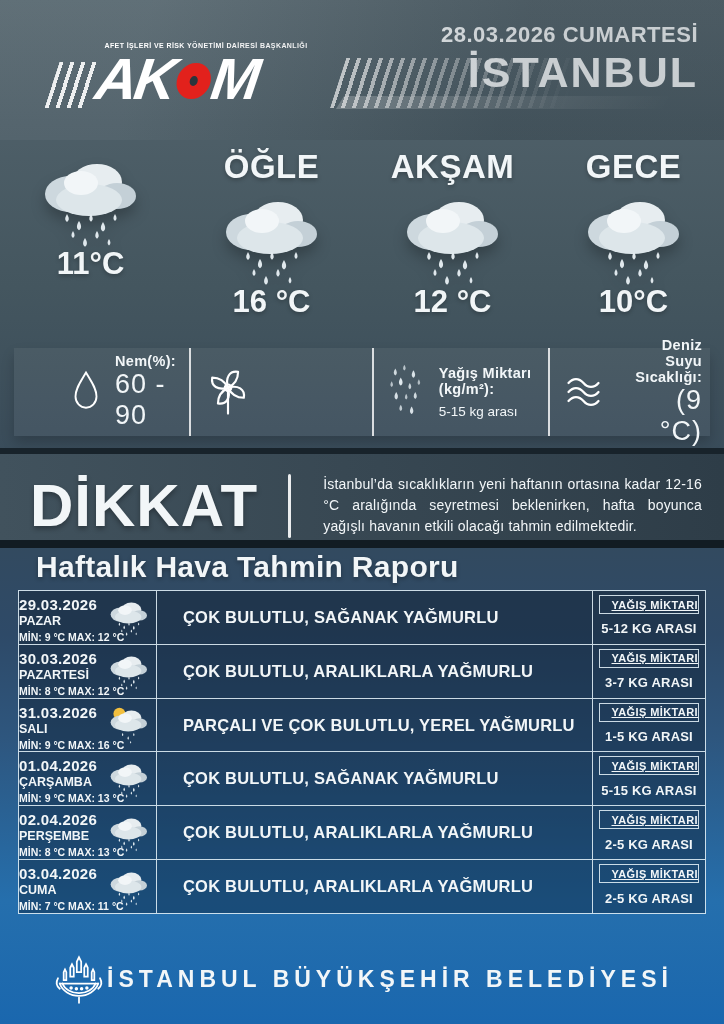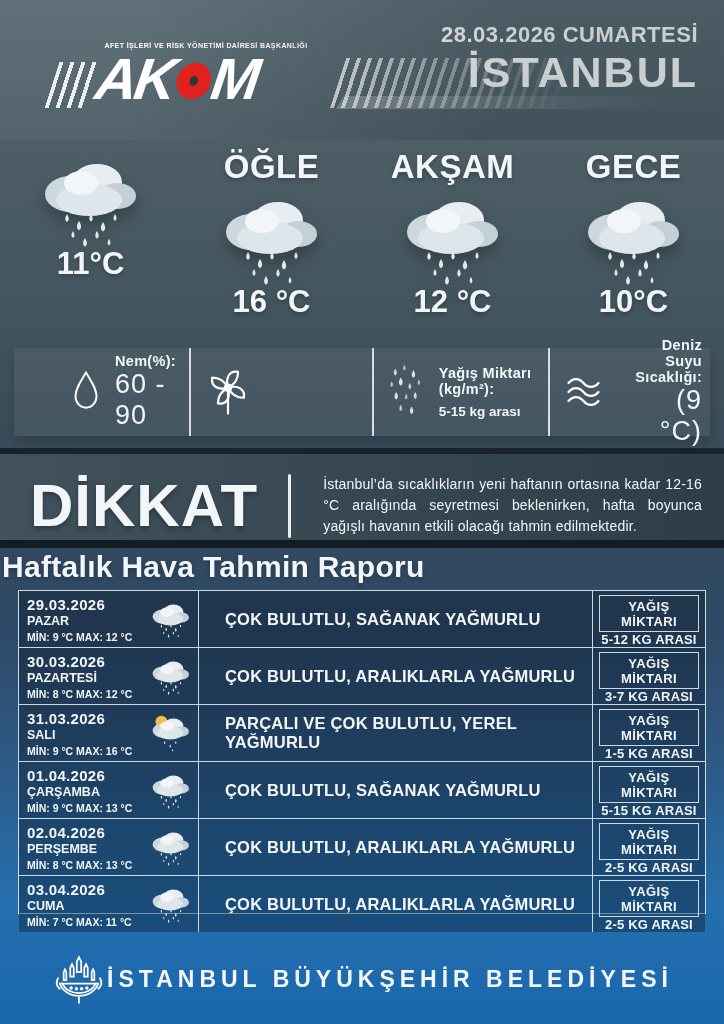--- a/index.html
+++ b/index.html
@@ -44,57 +44,57 @@
   
   .conds{position:absolute;top:348px;left:14px;width:696px;height:88px;display:flex;
     background:rgba(255,255,255,.055);box-shadow:0 7px 12px rgba(0,0,0,.18);padding-left:40px;}
   .cond{display:flex;align-items:center;gap:11px;padding:6px 8px 6px 14px;}
   .cond + .cond{border-left:2px solid rgba(255,255,255,.8);}
   .cond .txt{display:flex;flex-direction:column;justify-content:center;}
   .c-label{font-size:14.5px;font-weight:600;letter-spacing:.3px;}
   .c-sub{font-size:10.5px;font-weight:400;line-height:1.3;opacity:.95;}
   .c-val-big{font-size:27px;font-weight:400;letter-spacing:1px;}
   .c-val-mid{font-size:19px;font-weight:400;}
-  .c-val-sm{font-size:13.5px;font-weight:700;margin-top:7px;}
+  .c-val-sm{font-size:13.5px;font-weight:400;margin-top:7px;}
   .cond.c1{width:138px;} .cond.c2{width:186px;} .cond.c3{width:180px;} .cond.c4{flex:1;}
   .c4 .txt{text-align:right;margin-left:12px;}
   .cond svg{flex:0 0 auto;}
 
   
   .alert{position:absolute;top:448px;left:0;right:0;height:100px;
     background:linear-gradient(90deg,#41525d,#2e3d48);
     border-top:6px solid #18232b;border-bottom:8px solid #121c23;
     display:flex;align-items:center;padding:17px 22px 0 30px;gap:16px;}
   .alert-title{font-size:60px;font-weight:900;letter-spacing:1px;line-height:1;
     text-shadow:0 3px 5px rgba(0,0,0,.3);}
   .alert-sep{width:3px;height:64px;background:rgba(255,255,255,.9);border-radius:2px;
     margin:0 16px 0 14px;flex:0 0 auto;}
   .alert-text{font-size:14px;font-weight:400;line-height:1.5;text-align:justify;
     max-width:452px;letter-spacing:.2px;}
 
   
-  .wk-title{position:absolute;top:550px;left:2px;font-size:30px;font-weight:800;
+  .wk-title{position:absolute;top:550px;left:36px;font-size:30px;font-weight:800;
     letter-spacing:.3px;text-shadow:0 2px 4px rgba(0,0,0,.3);}
   .wtable{position:absolute;top:590px;left:18px;width:688px;height:324px;
     display:flex;flex-direction:column;border:1px solid rgba(222,236,244,.9);}
   .wrow{flex:1;display:flex;background:rgba(9,26,42,.40);}
   .wrow + .wrow{border-top:1px solid rgba(222,236,244,.9);}
-  .wc-date{width:180px;position:relative;padding:5px 0 0 8px;
+  .wc-date{width:138px;position:relative;padding:5px 0 0 0;
     border-right:1px solid rgba(222,236,244,.9);}
   .wc-date .d1{font-size:15px;font-weight:800;letter-spacing:.3px;}
   .wc-date .d2{font-size:12.5px;font-weight:800;margin-top:1px;}
   .wc-date .d3{font-size:10.5px;font-weight:700;margin-top:3px;white-space:nowrap;}
   .wc-icon{position:absolute;right:2px;top:50%;transform:translateY(-50%);
     width:50px;height:40px;}
   .wc-desc{flex:1;display:flex;align-items:center;padding-left:26px;
     border-right:1px solid rgba(222,236,244,.9);font-size:16.5px;font-weight:700;
     letter-spacing:.2px;}
   .wc-rain{width:112px;display:flex;flex-direction:column;}
   .rain-head{margin:4px 6px 0;border:1px solid rgba(222,236,244,.9);
-    font-size:13px;font-weight:800;letter-spacing:.4px;text-align:center;padding:2.5px 0;}
+    font-size:11px;font-weight:800;letter-spacing:.4px;text-align:right;padding:2.5px 0;text-decoration:underline;}
   .rain-val{flex:1;display:flex;align-items:center;justify-content:center;
     font-size:13px;font-weight:800;letter-spacing:.2px;}
 
   
   .footer{position:absolute;top:935px;left:0;right:0;height:89px;display:flex;
     align-items:center;justify-content:center;}
   .footer-text{font-size:23px;font-weight:800;letter-spacing:5px;white-space:nowrap;}
 </style>
 </head>
 <body>

